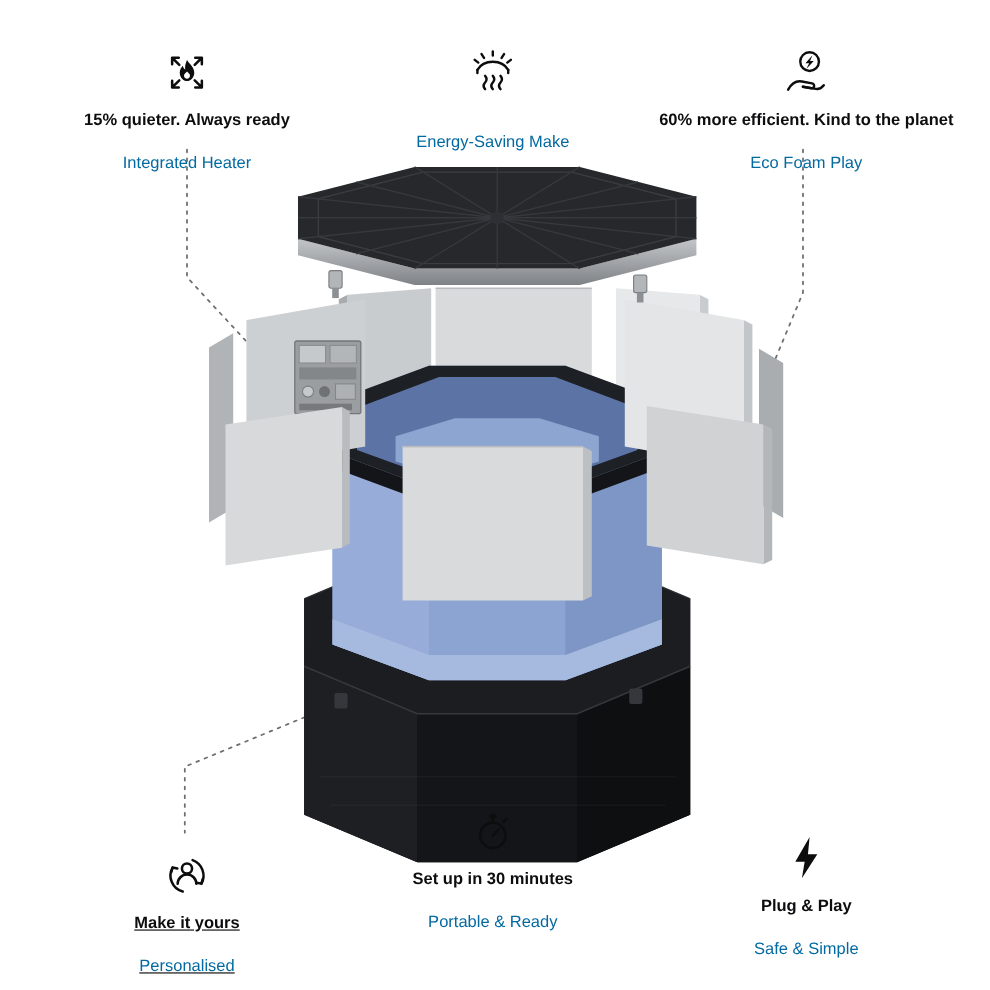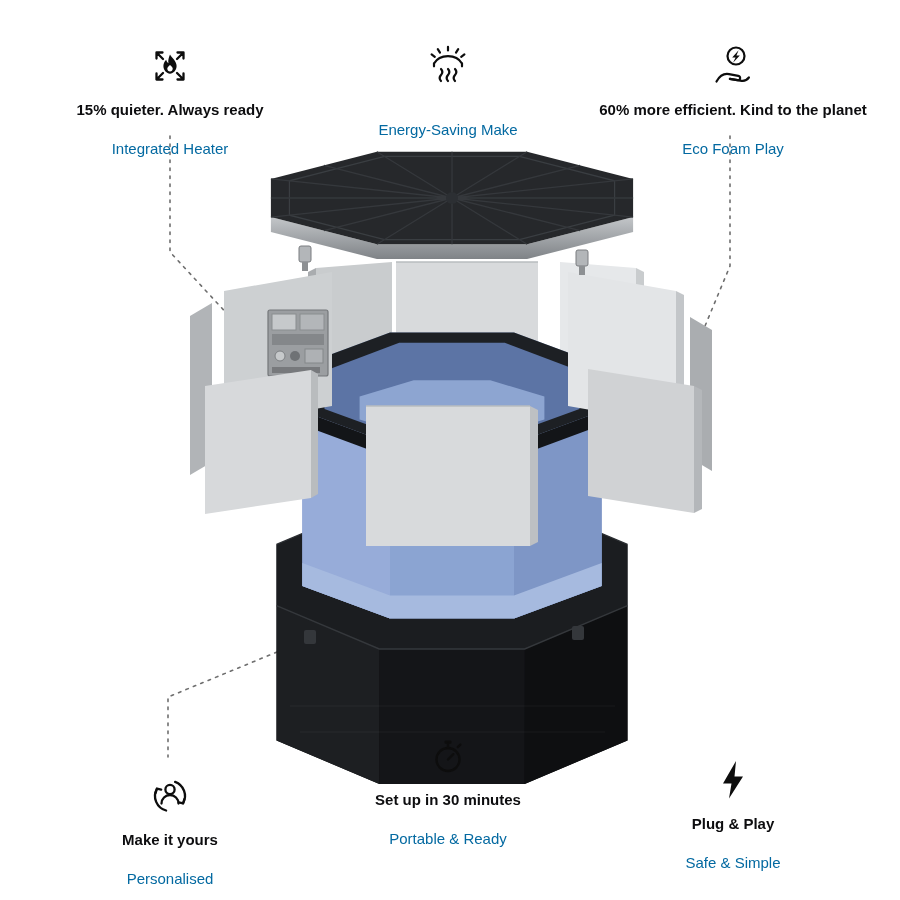--- a/index.html
+++ b/index.html
@@ -155,21 +155,21 @@
       <g fill="none" stroke="#0d0d0d" stroke-width="2.2" stroke-linecap="round" stroke-linejoin="round">
         <path d="M7.5,39.5c3-5.5,7.5-8.3,12.5-7.4l9.3,1.7c1.2,0.2,2,1.4,1.8,2.6c-0.2,1.2-1.4,2-2.6,1.8l-7.6-1.3"></path>
         <path d="M20.9,36.9l11.8,1.9c2.8,0.4,5.3-0.8,7.2-3.3"></path>
       </g>
     </svg>
   </div>
   <div class="headline">60% more efficient. Kind to the planet</div>
   <div class="subline">Eco Foam Play</div>
 </div>
 
-<div class="callout" style="left:20px; top:772px;">
+<div class="callout" style="left:20px; top:772px;text-decoration:underline;">
   <div class="icon">
     <svg viewBox="0 0 48 48" width="48" height="48">
       <g fill="none" stroke="#0d0d0d" stroke-width="2.3" stroke-linecap="round" stroke-linejoin="round">
         <circle cx="24" cy="17.5" r="4.6"></circle>
         <path d="M15.5,31.5 a8.5,8.5 0 0 1 17,0"></path>
         <path d="M29.1,9.9 A15,15 0 0 1 37.1,31.3"></path>
         <path d="M37.1,31.3 l-4.3,-0.9 M37.1,31.3 l1.2,-4.1"></path>
         <path d="M20.1,38.5 A15,15 0 0 1 10.9,16.7"></path>
         <path d="M10.9,16.7 l4.3,0.9 M10.9,16.7 l-1.2,4.1"></path>
       </g>

